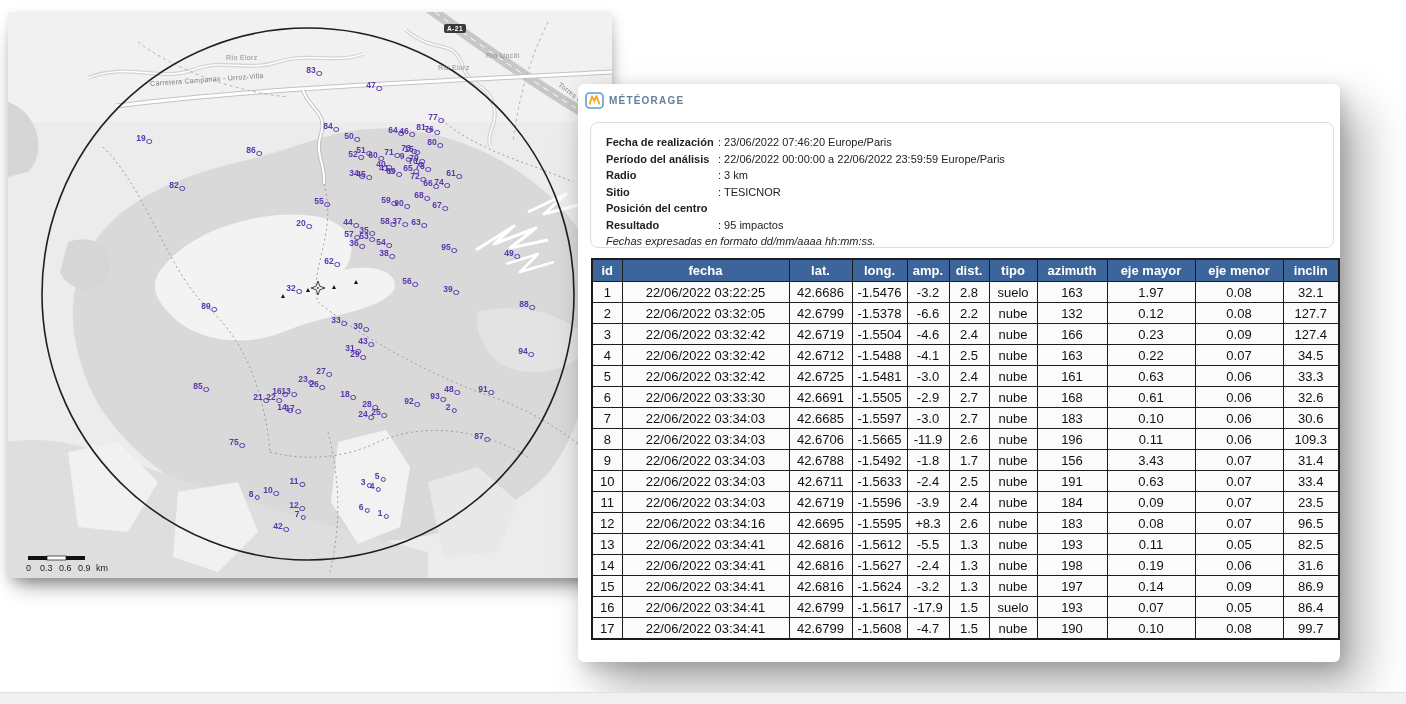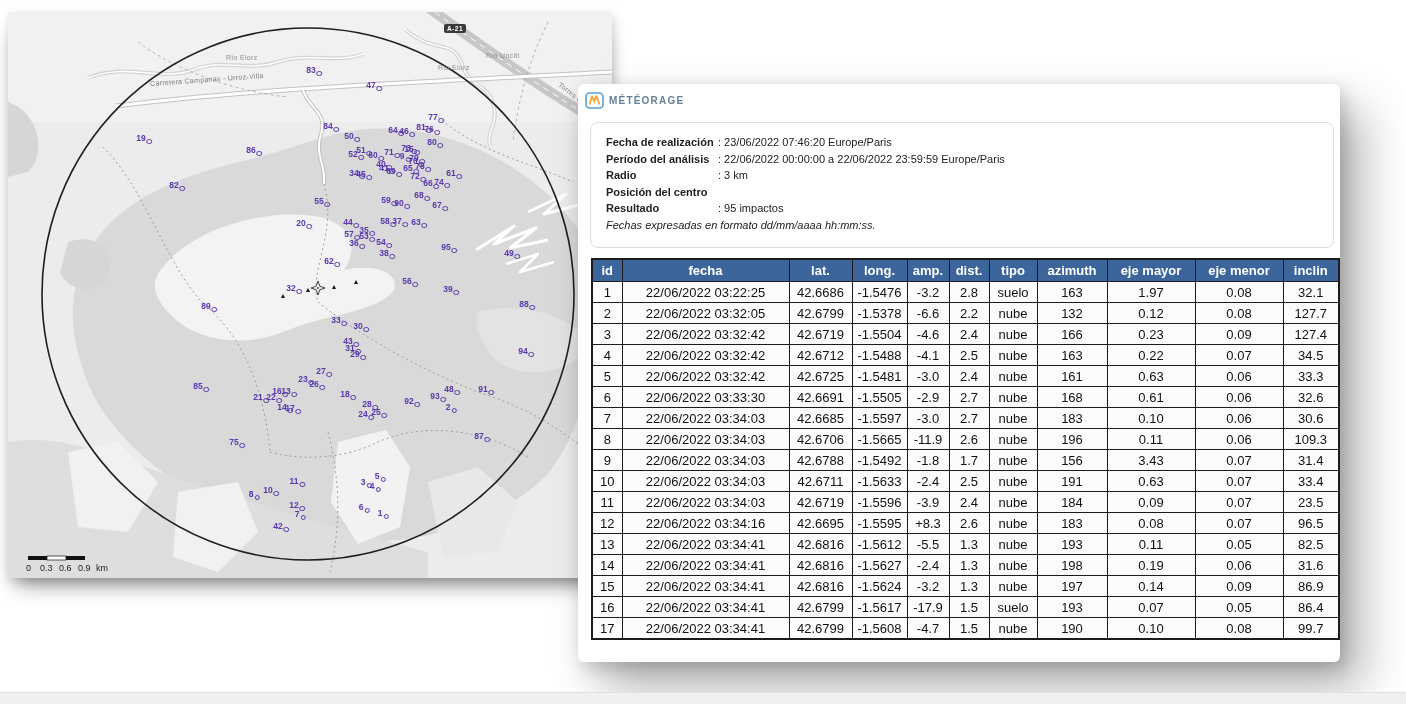--- a/index.html
+++ b/index.html
@@ -183,21 +183,21 @@
       <span class="mk" style="left: 332px; top: 310px;">33</span>
       <span class="mk" style="left: 350px; top: 163px;">34</span>
       <span class="mk" style="left: 360px; top: 220px;">35</span>
       <span class="mk" style="left: 350px; top: 233px;">36</span>
       <span class="mk" style="left: 393px; top: 211px;">37</span>
       <span class="mk" style="left: 380px; top: 243px;">38</span>
       <span class="mk" style="left: 444px; top: 279px;">39</span>
       <span class="mk" style="left: 377px; top: 154px;">40</span>
       <span class="mk" style="left: 380px; top: 158px;">41</span>
       <span class="mk" style="left: 274px; top: 516px;">42</span>
-      <span class="mk" style="left: 344px; top: 331px; text-align: right;">43</span>
+      <span class="mk" style="left: 359px; top: 331px; text-align: right;">43</span>
       <span class="mk" style="left: 344px; top: 212px;">44</span>
       <span class="mk" style="left: 357px; top: 164px;">45</span>
       <span class="mk" style="left: 400px; top: 121px;">46</span>
       <span class="mk" style="left: 367px; top: 75px;">47</span>
       <span class="mk" style="left: 445px; top: 379px;">48</span>
       <span class="mk" style="left: 505px; top: 243px;">49</span>
       <span class="mk" style="left: 345px; top: 126px;">50</span>
       <span class="mk" style="left: 357px; top: 140px;">51</span>
       <span class="mk" style="left: 349px; top: 144px;">52</span>
       <span class="mk" style="left: 360px; top: 226px;">53</span>
@@ -268,20 +268,24 @@
       </div>
       <div class="meta-line">
         <span class="meta-label">Período del análisis</span>
         <span class="meta-value">: 22/06/2022 00:00:00 a 22/06/2022 23:59:59 Europe/Paris</span>
       </div>
       <div class="meta-line">
         <span class="meta-label">Radio</span>
         <span class="meta-value">: 3 km</span>
       </div>
       <div class="meta-line">
+        <span class="meta-label">Sitio</span>
+        <span class="meta-value">: TESICNOR</span>
+      </div>
+      <div class="meta-line">
         <span class="meta-label">Posición del centro</span>
       </div>
       <div class="meta-line">
         <span class="meta-label">Resultado</span>
         <span class="meta-value">: 95 impactos</span>
       </div>
       <div class="meta-note">Fechas expresadas en formato dd/mm/aaaa hh:mm:ss.</div>
     </div>
 
   <table class="report-table">

